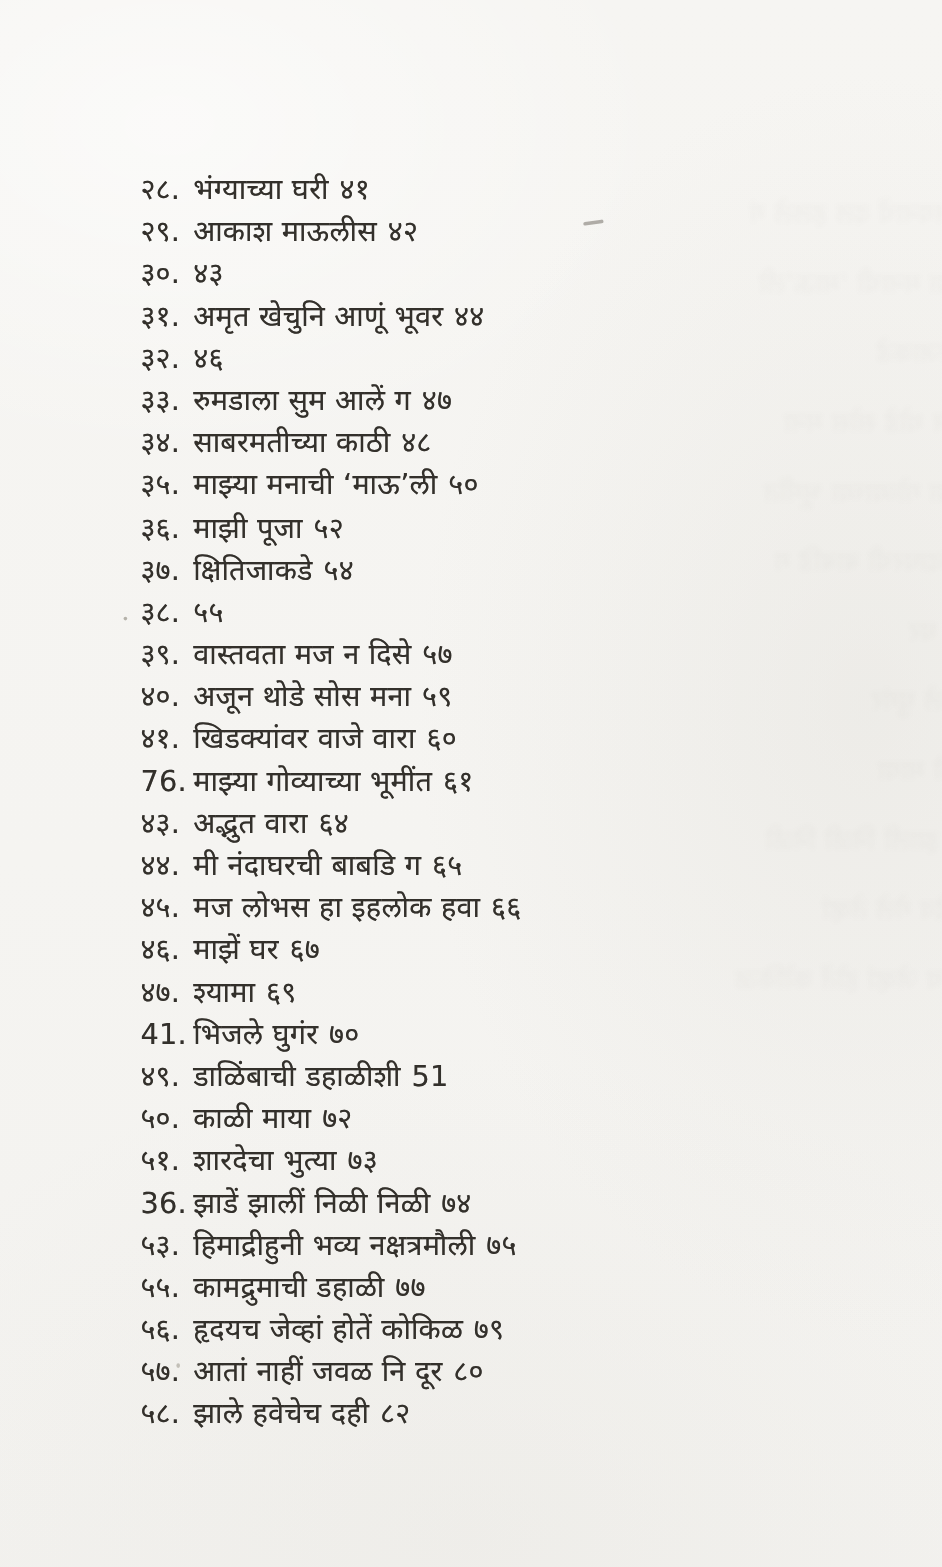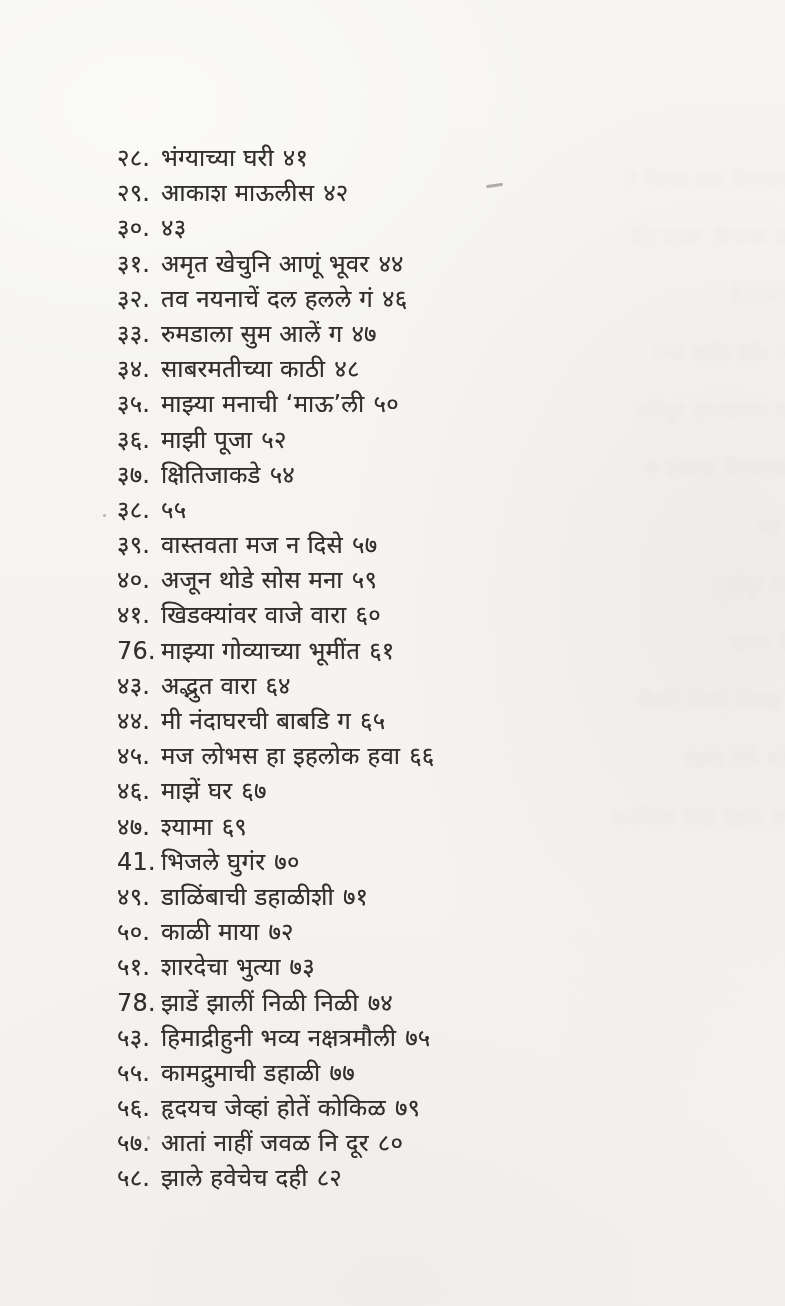--- a/index.html
+++ b/index.html
@@ -140,21 +140,20 @@
   </div>
 
   <div class="row">
     <span class="num">३१.</span>
     <span class="title">अमृत खेचुनि आणूं भूवर</span>
     <span class="pg">४४</span>
   </div>
 
   <div class="row">
     <span class="num">३२.</span>
-    <span class="title">तव नयनाचें दल हलले गं</span>
     <span class="pg">४६</span>
   </div>
 
   <div class="row">
     <span class="num">३३.</span>
     <span class="title">रुमडाला सुम आलें ग</span>
     <span class="pg">४७</span>
   </div>
 
   <div class="row">
@@ -242,37 +241,37 @@
 
   <div class="row">
     <span class="num">41.</span>
     <span class="title">भिजले घुगंर</span>
     <span class="pg">७०</span>
   </div>
 
   <div class="row">
     <span class="num">४९.</span>
     <span class="title">डाळिंबाची डहाळीशी</span>
-    <span class="pg">७१</span>
+    <span class="pg">51</span>
   </div>
 
   <div class="row">
     <span class="num">५०.</span>
     <span class="title">काळी माया</span>
     <span class="pg">७२</span>
   </div>
 
   <div class="row">
     <span class="num">५१.</span>
     <span class="title">शारदेचा भुत्या</span>
     <span class="pg">७३</span>
   </div>
 
   <div class="row">
-    <span class="num">78.</span>
+    <span class="num">36.</span>
     <span class="title">झाडें झालीं निळी निळी</span>
     <span class="pg">७४</span>
   </div>
 
   <div class="row">
     <span class="num">५३.</span>
     <span class="title">हिमाद्रीहुनी भव्य नक्षत्रमौली</span>
     <span class="pg">७५</span>
   </div>
 

